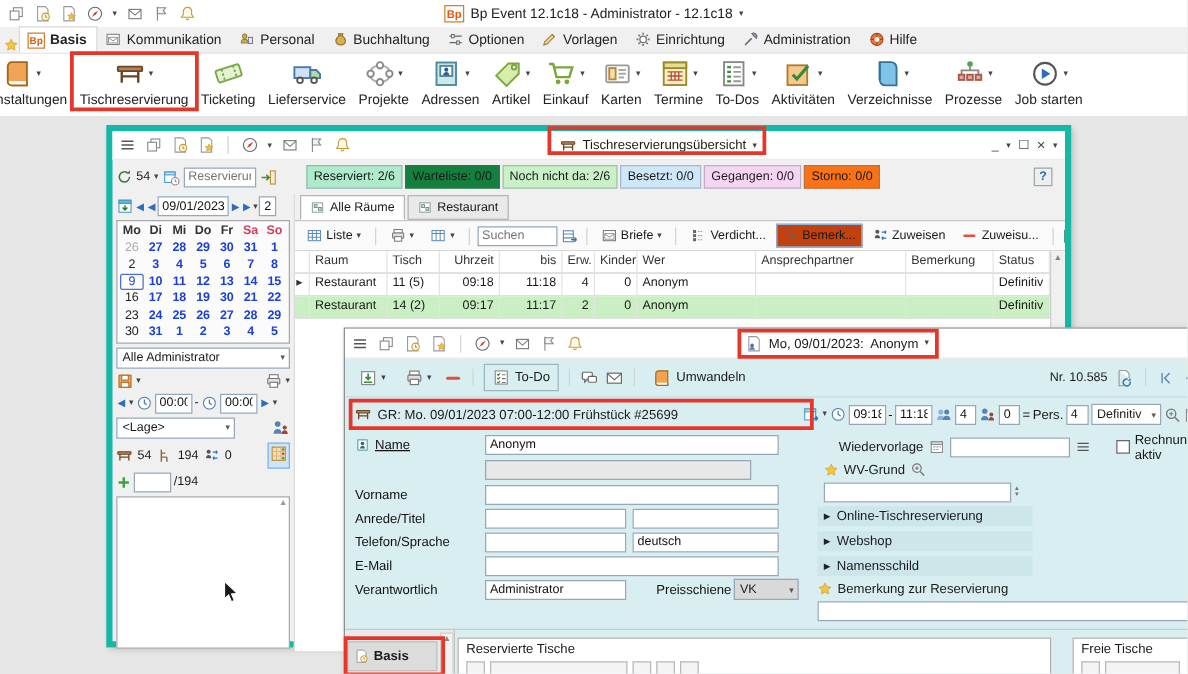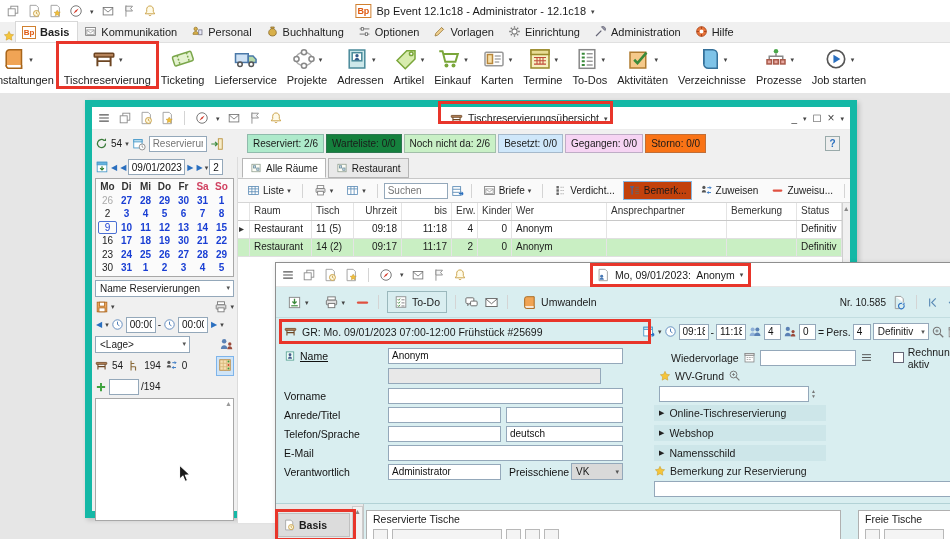--- a/index.html
+++ b/index.html
@@ -23,21 +23,21 @@
 .rtab{display:flex;align-items:center;gap:4px;padding:3px 8px 3px 6px;height:21px;font-size:11px;color:#222;white-space:nowrap;cursor:default}
 .rtab.active{background:#fff;border:1px solid #d8d8d8;border-bottom:none;font-weight:bold}
 .ribbon{position:absolute;top:43px;left:0;width:950px;height:51px;background:#fff;border-bottom:1px solid #d5d5d5;display:flex;align-items:flex-start;padding-left:2px;overflow:hidden}
 .ritem{display:flex;flex-direction:column;align-items:center;padding:2px 5px 0 5px;white-space:nowrap}
 .ritem.cut{margin-left:-26px}
 .rtop{display:flex;align-items:center;gap:3px;height:28px}
 .rlabel{font-size:11px;color:#222;margin-top:1px}
 
 .desktop{position:absolute;top:93px;left:0;width:950px;height:446px;background:#e6e6e6;overflow:hidden}
 
-.ovwin{position:absolute;left:85px;top:7px;width:772px;height:418px;background:#f0f0f0;border:7px solid #14b8a6;box-shadow:2px 2px 5px rgba(0,0,0,.18)}
+.ovwin{position:absolute;left:85px;top:7px;width:772px;height:418px;background:#f0f0f0;border:5px solid #14b8a6;box-shadow:2px 2px 5px rgba(0,0,0,.18)}
 .ov-titlebar{height:23px;background:#fff;border-bottom:1px solid #ececec;position:relative;display:flex;align-items:center;padding:0 5px}
 .ov-icons{display:flex;align-items:center;gap:7px}
 .wtitle{display:flex;align-items:center;gap:5px;font-size:10.5px;white-space:pre}
 .ov-wtitle{position:absolute;left:358px}
 .ov-controls{position:absolute;right:6px;display:flex;align-items:center;gap:6px;color:#444;font-size:10px}
 .wbtn{cursor:default}
 .ov-row2{height:27px;display:flex;align-items:center}
 .ov-search{width:145px;display:flex;align-items:center;gap:3px;padding:0 3px;flex:none}
 .chips{display:flex;align-items:center;gap:2px;padding-left:10px}
 .chip{padding:3px 5px;font-size:10px;border:1px solid rgba(90,100,115,.35);white-space:nowrap}
@@ -640,21 +640,21 @@
                   <span class="cc cal-b">31</span>
                   <span class="cc cal-b">1</span>
                   <span class="cc cal-b">2</span>
                   <span class="cc cal-b">3</span>
                   <span class="cc cal-b">4</span>
                   <span class="cc cal-b">5</span>
                 </div>
               </div>
           </div>
           <div class="selbox">
-            <span>Name Reservierungen</span>
+            <span>Alle Administrator</span>
             <span class="selv">▾</span>
           </div>
           <div class="srow" style="justify-content:space-between">
             <span style="display:inline-flex;align-items:center;gap:2px">
               <span class="ic">
                   <svg viewBox="0 0 16 16" width="14" height="14">
                     <rect x="2.5" y="2.5" width="11" height="11" fill="#f0a860" stroke="#b06a20"></rect>
                     <rect x="5" y="2.5" width="6" height="4.5" fill="#fff" stroke="#b06a20"></rect>
                     <rect x="4.5" y="9" width="7" height="4.5" fill="#fff" stroke="#b06a20"></rect>
                   </svg>
@@ -1181,21 +1181,21 @@
         <input class="inp" style="width: 113px;">
         <input class="inp" style="width: 117px; margin-left: 5px;" value="deutsch">
       </div>
       <div class="frow" style="left:8px;top:181px">
         <span class="flab" style="width:104px">E-Mail</span>
         <input class="inp" style="width: 235px;">
       </div>
       <div class="frow" style="left:8px;top:200px">
         <span class="flab" style="width:104px">Verantwortlich</span>
         <input class="inp" style="width: 113px;" value="Administrator">
-        <span class="flab" style="margin-left:8px;width:62px">Preisschiene</span>
+        <span class="flab" style="margin-left:24px;width:62px">Preisschiene</span>
         <div class="selbox" style="width:52px;background:#d9d9d9">
           <span>VK</span>
           <span class="selv">▾</span>
         </div>
       </div>
 
       <div class="frow" style="left:395px;top:86px;gap:4px">
         <span>Wiedervorlage</span>
         <span class="ic">
             <svg viewBox="0 0 16 16" width="13" height="13">

